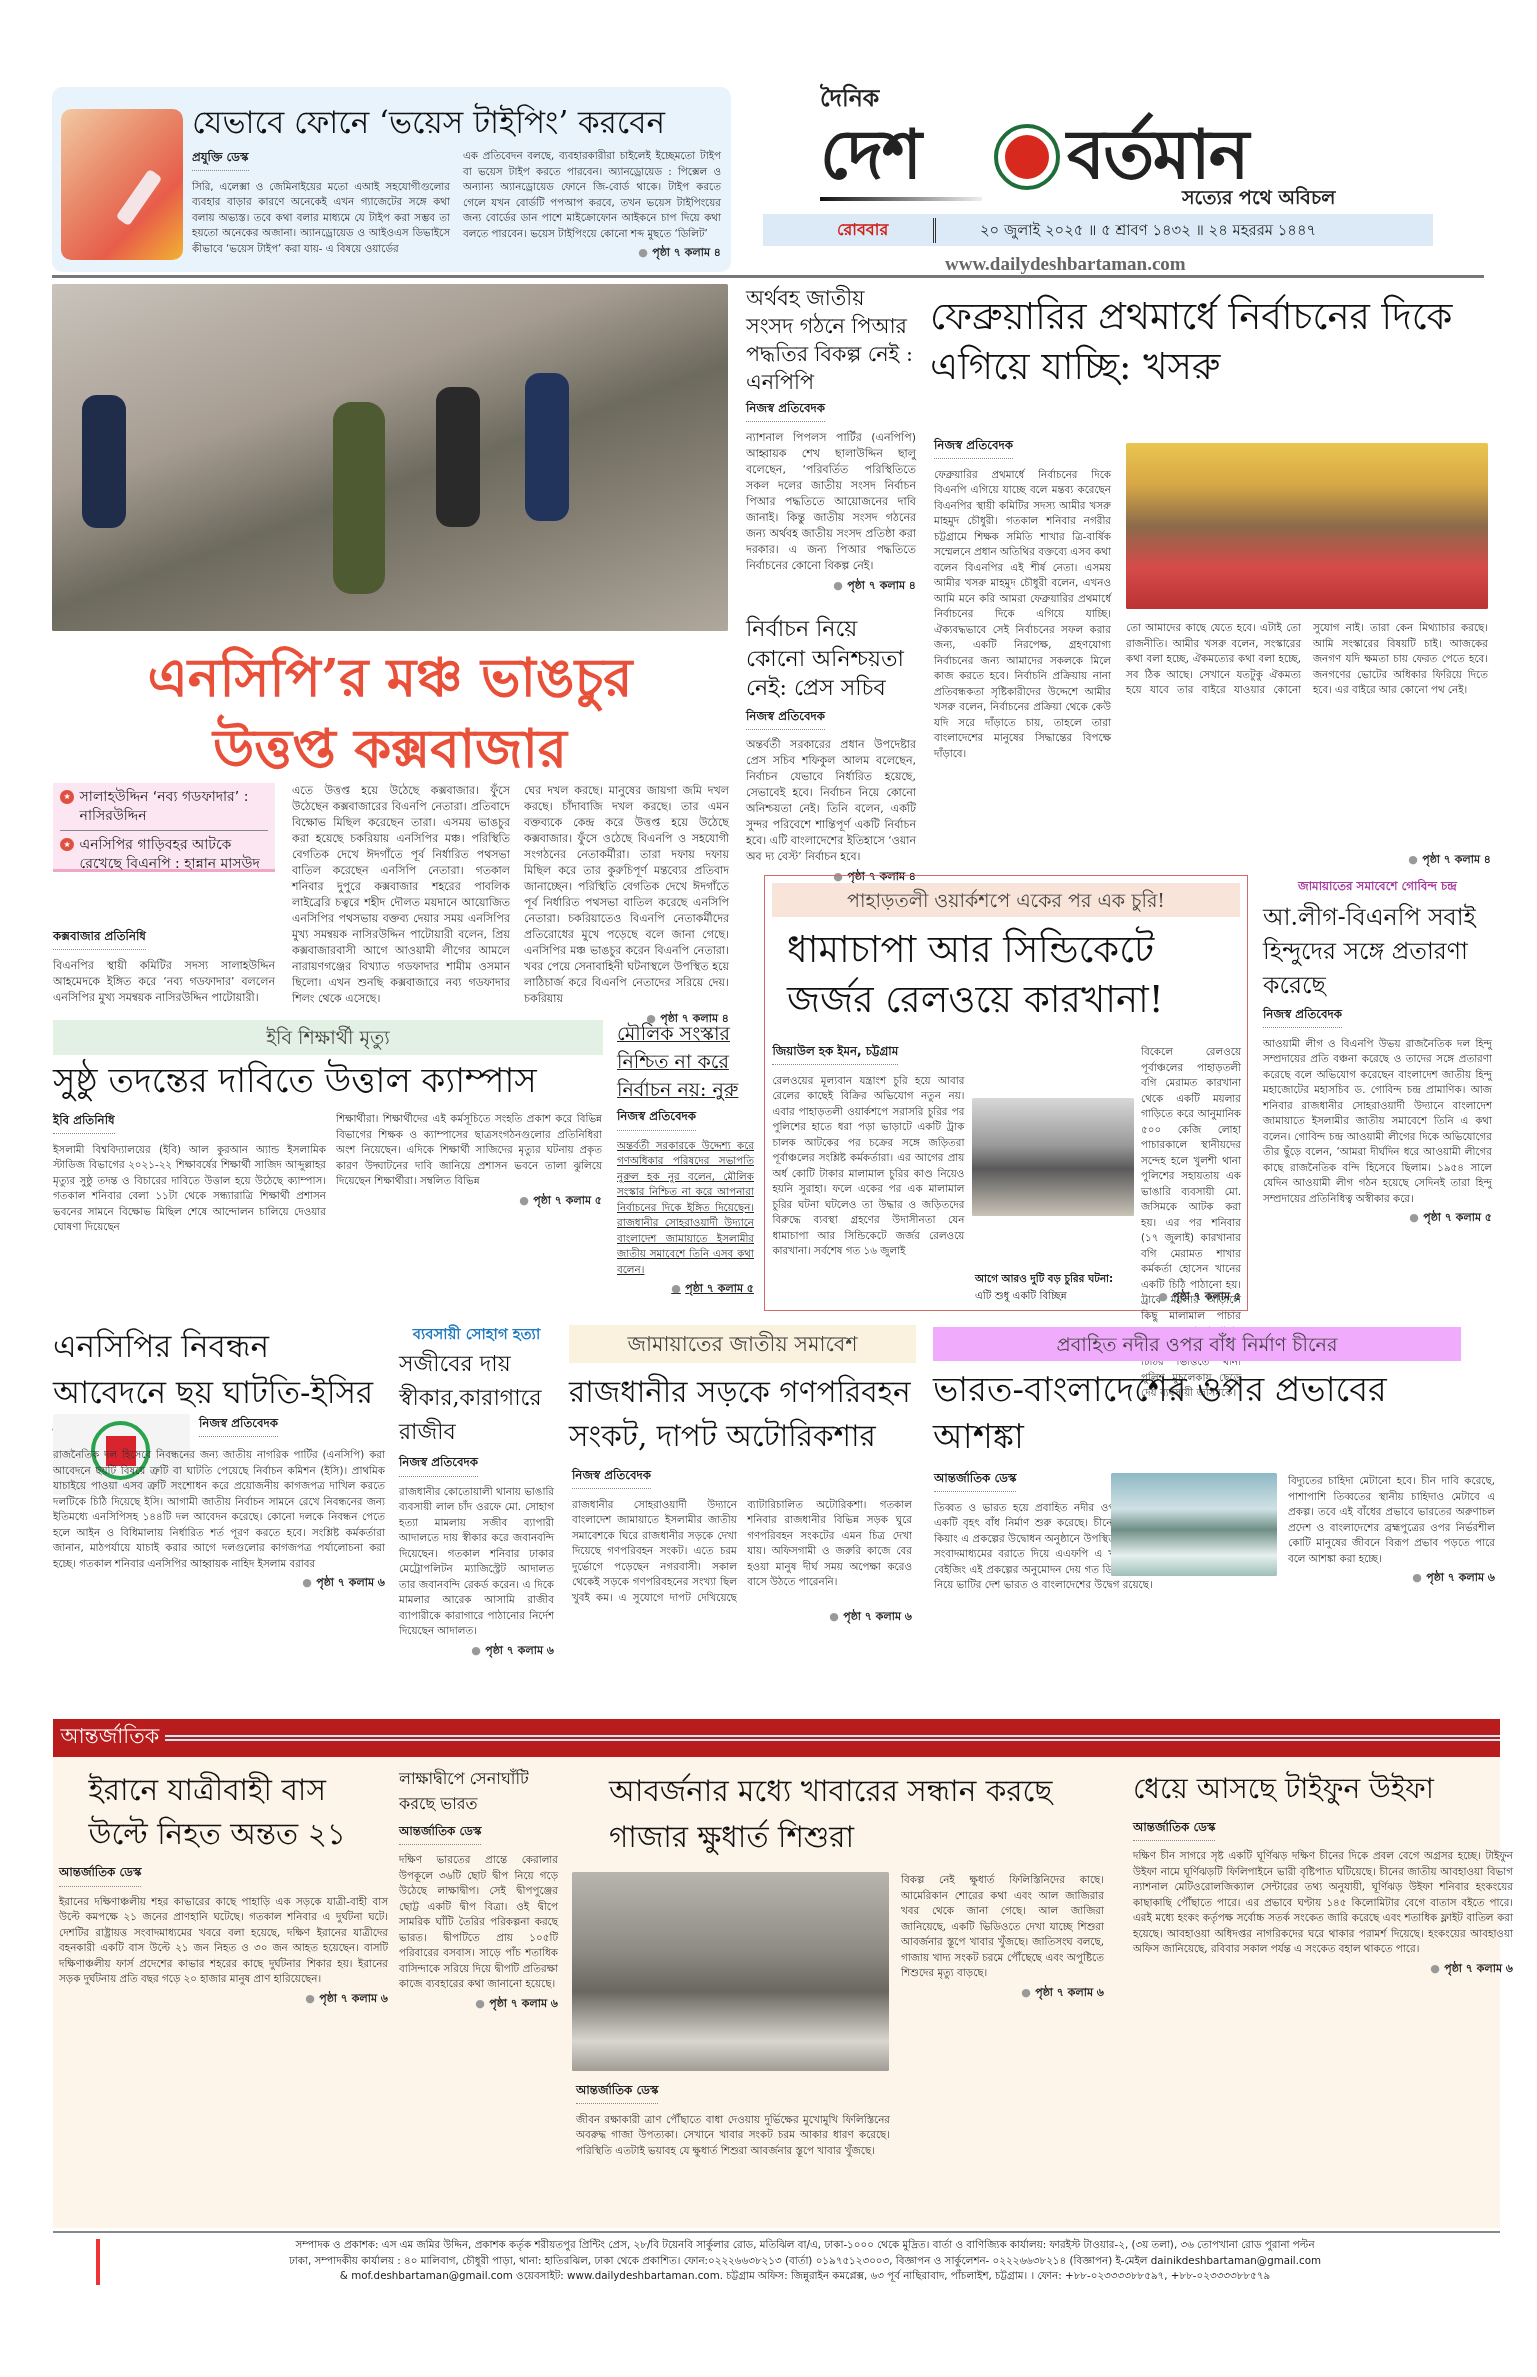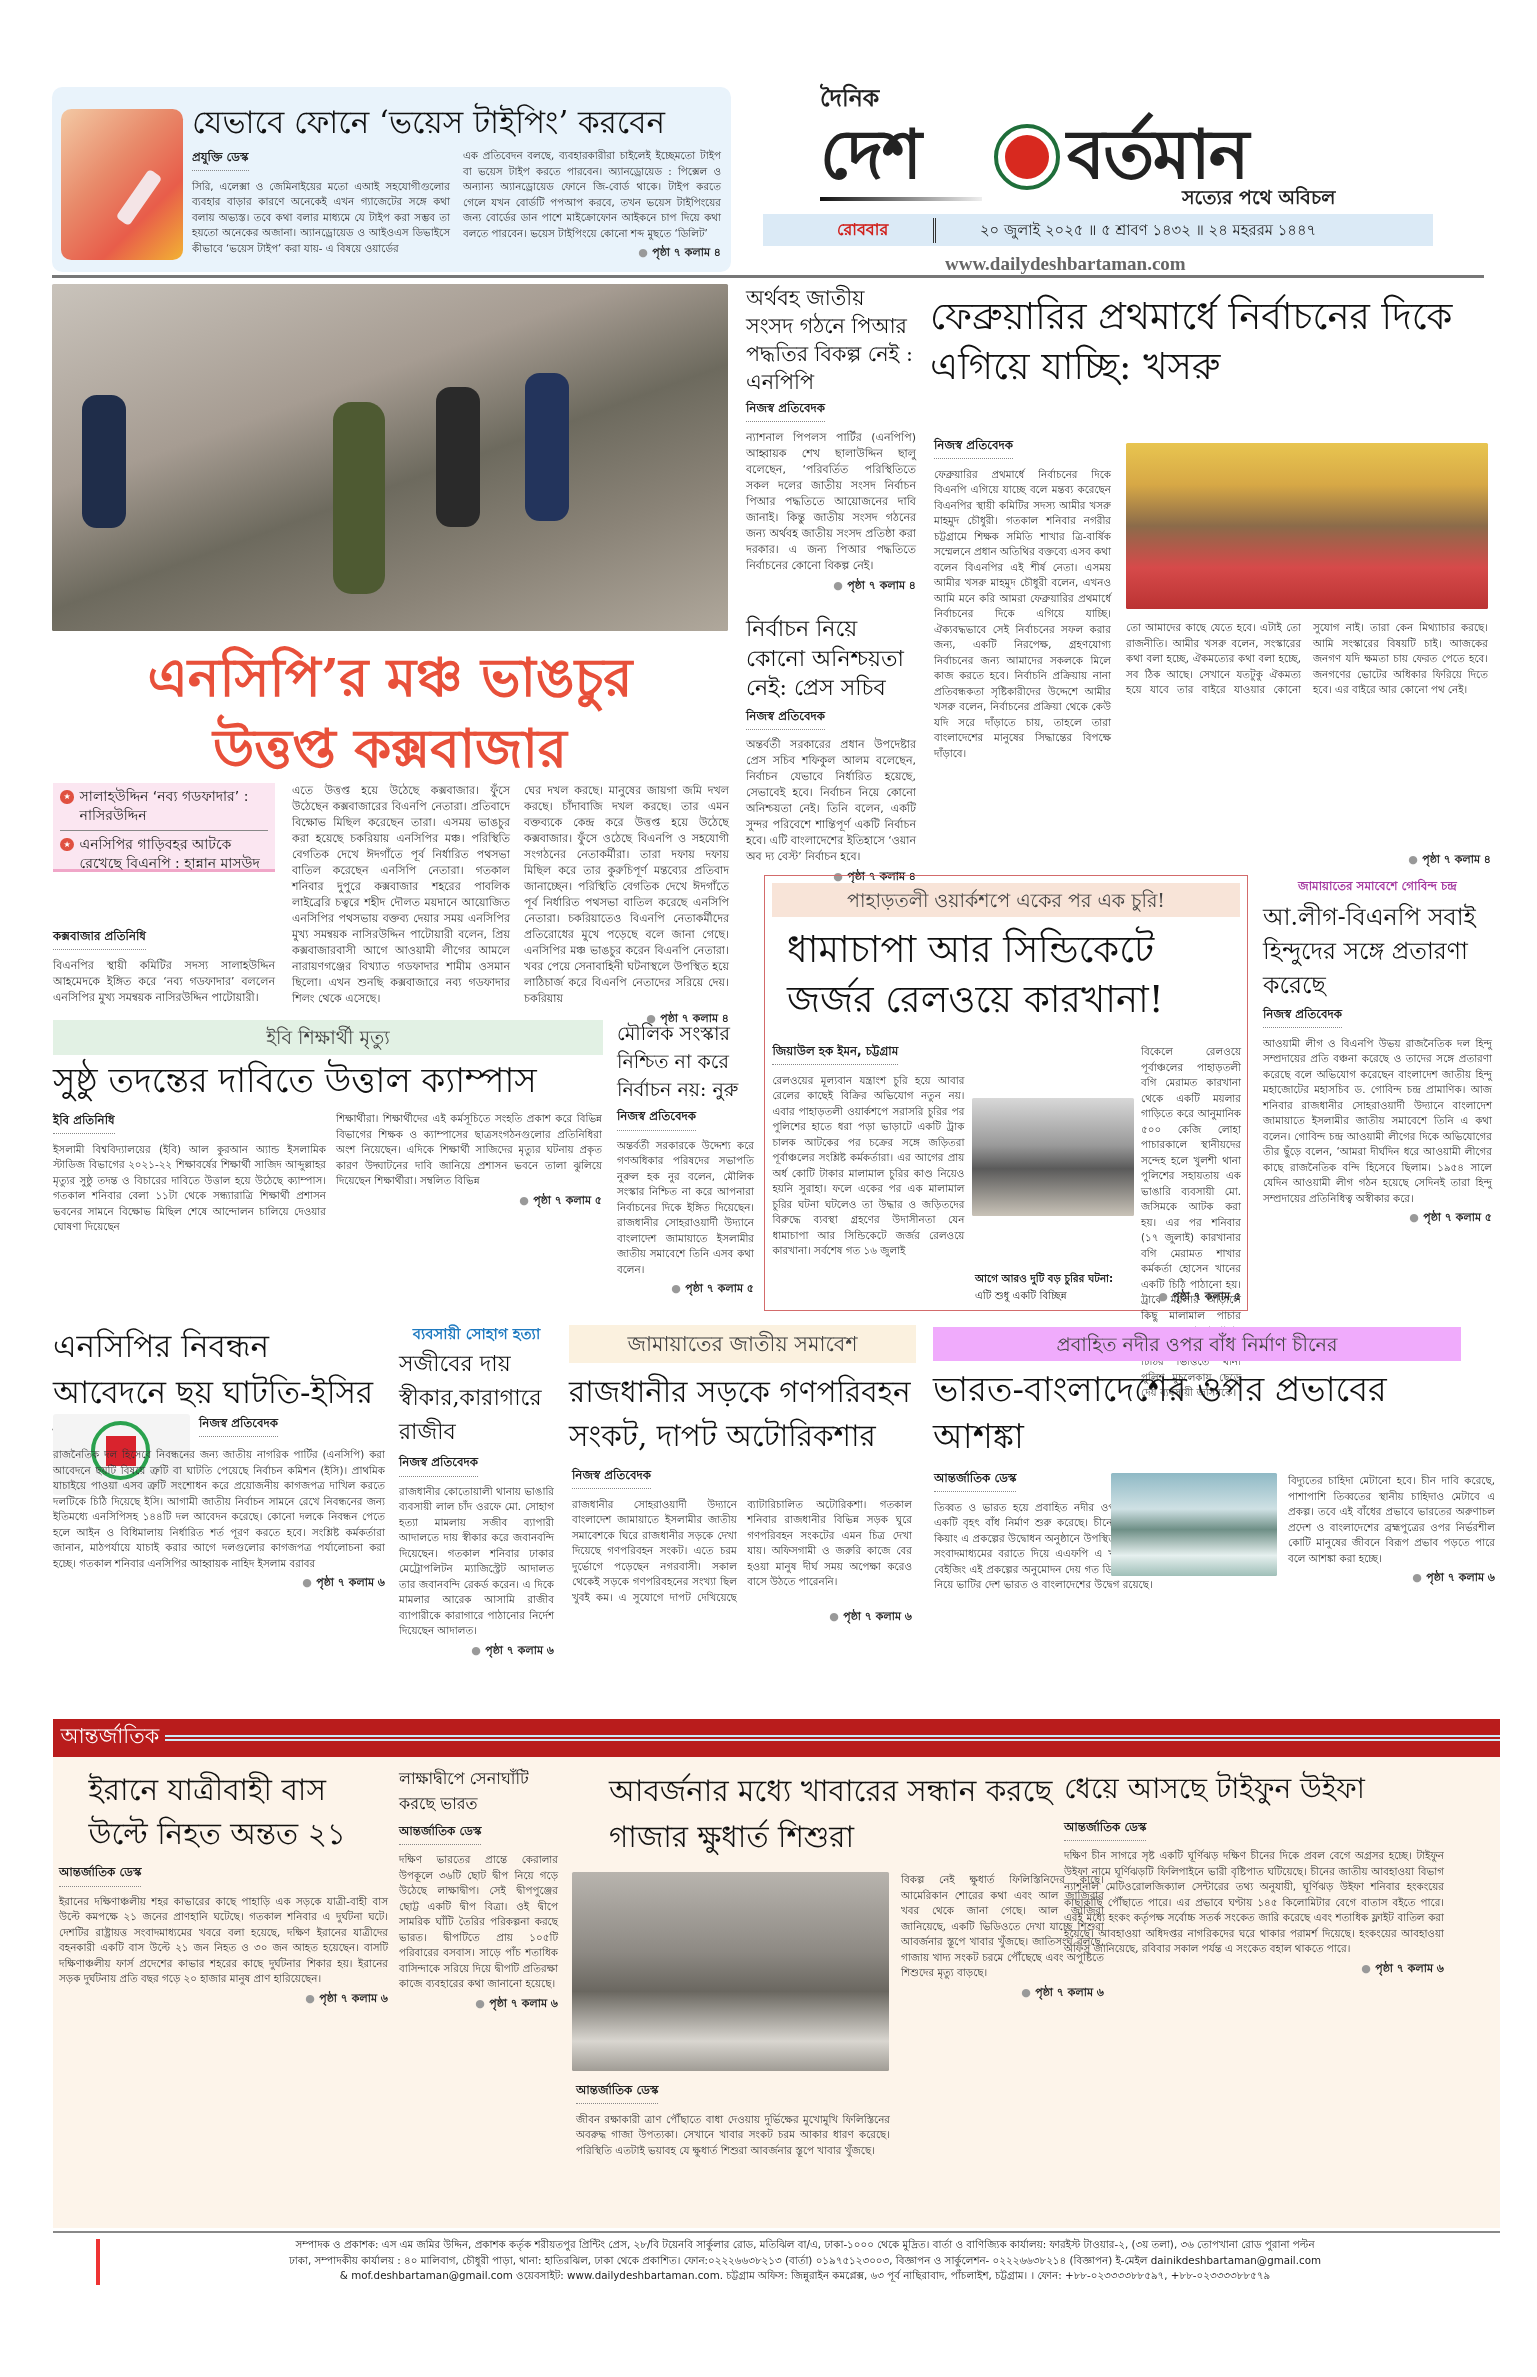--- a/index.html
+++ b/index.html
@@ -141,21 +141,21 @@
 <div class="abs hl" style="left:53px;top:1057px;width:550px;font-size:34px;line-height:47px;">সুষ্ঠু তদন্তের দাবিতে উত্তাল ক্যাম্পাস</div>
 <div class="abs" style="left:53px;top:1111px;width:273px;">
   <div class="byline">ইবি প্রতিনিধি</div>
   <div class="body-text" style="font-size:10.3px;line-height:15.5px">ইসলামী বিশ্ববিদ্যালয়ের (ইবি) আল কুরআন অ্যান্ড ইসলামিক স্টাডিজ বিভাগের ২০২১-২২ শিক্ষাবর্ষের শিক্ষার্থী সাজিদ আব্দুল্লাহর মৃত্যুর সুষ্ঠু তদন্ত ও বিচারের দাবিতে উত্তাল হয়ে উঠেছে ক্যাম্পাস। গতকাল শনিবার বেলা ১১টা থেকে সন্ধ্যারাত্রি শিক্ষার্থী প্রশাসন ভবনের সামনে বিক্ষোভ মিছিল শেষে আন্দোলন চালিয়ে দেওয়ার ঘোষণা দিয়েছেন</div>
 </div>
 <div class="abs" style="left:336px;top:1111px;width:266px;">
   <div class="body-text" style="font-size:10.3px;line-height:15.5px">শিক্ষার্থীরা। শিক্ষার্থীদের এই কর্মসূচিতে সংহতি প্রকাশ করে বিভিন্ন বিভাগের শিক্ষক ও ক্যাম্পাসের ছাত্রসংগঠনগুলোর প্রতিনিধিরা অংশ নিয়েছেন। এদিকে শিক্ষার্থী সাজিদের মৃত্যুর ঘটনায় প্রকৃত কারণ উদ্ঘাটনের দাবি জানিয়ে প্রশাসন ভবনে তালা ঝুলিয়ে দিয়েছেন শিক্ষার্থীরা। সম্বলিত বিভিন্ন</div>
   <div class="cont">পৃষ্ঠা ৭ কলাম ৫</div>
 </div>
 
-<div class="abs" style="left:617px;top:1019px;width:137px;">
+<div class="abs" style="left:617px;top:1019px;width:137px;text-decoration:underline;">
   <div class="hl" style="font-size:19px;line-height:28px;">মৌলিক সংস্কার নিশ্চিত না করে নির্বাচন নয়: নুরু</div>
   <div class="byline" style="margin-top:4.4px">নিজস্ব প্রতিবেদক</div>
   <div class="body-text" style="font-size:10.3px;line-height:15.5px">অন্তর্বর্তী সরকারকে উদ্দেশ্য করে গণঅধিকার পরিষদের সভাপতি নুরুল হক নুর বলেন, মৌলিক সংস্কার নিশ্চিত না করে আপনারা নির্বাচনের দিকে ইঙ্গিত দিয়েছেন। রাজধানীর সোহরাওয়ার্দী উদ্যানে বাংলাদেশ জামায়াতে ইসলামীর জাতীয় সমাবেশে তিনি এসব কথা বলেন।</div>
   <div class="cont">পৃষ্ঠা ৭ কলাম ৫</div>
 </div>
 
 <div class="abs hl" style="left:53px;top:1323px;width:332px;font-size:31px;line-height:46px;">এনসিপির নিবন্ধন আবেদনে ছয় ঘাটতি-ইসির চিঠি</div>
 <div class="abs photo" style="left:53px;top:1414px;width:137px;height:81px;background:#f4f4f4;border-radius:3px;">
   <div class="abs" style="left:38px;top:7.4px;width:59px;height:59px;border:4.4px solid #2aa24e;border-radius:50%"></div>
   <div class="abs" style="left:53px;top:22px;width:29.5px;height:29.5px;background:#d9232d"></div>
@@ -220,21 +220,21 @@
 <div class="abs photo" style="left:572px;top:1872px;width:317px;height:199px;background:linear-gradient(180deg,#b8b4ae 0%,#8e8a84 40%,#6a6760 60%,#d9d6d0 85%,#a09c95 100%)"></div>
 <div class="abs" style="left:576px;top:2081px;width:314px;">
   <div class="byline">আন্তর্জাতিক ডেস্ক</div>
   <div class="body-text" style="font-size:10.3px;line-height:15.5px">জীবন রক্ষাকারী ত্রাণ পৌঁছাতে বাধা দেওয়ায় দুর্ভিক্ষের মুখোমুখি ফিলিস্তিনের অবরুদ্ধ গাজা উপত্যকা। সেখানে খাবার সংকট চরম আকার ধারণ করেছে। পরিস্থিতি এতটাই ভয়াবহ যে ক্ষুধার্ত শিশুরা আবর্জনার স্তূপে খাবার খুঁজছে।</div>
 </div>
 <div class="abs" style="left:901px;top:1872px;width:203px;">
   <div class="body-text" style="font-size:10.3px;line-height:15.5px">বিকল্প নেই ক্ষুধার্ত ফিলিস্তিনিদের কাছে। আমেরিকান শোরের কথা এবং আল জাজিরার খবর থেকে জানা গেছে। আল জাজিরা জানিয়েছে, একটি ভিডিওতে দেখা যাচ্ছে শিশুরা আবর্জনার স্তূপে খাবার খুঁজছে। জাতিসংঘ বলছে, গাজায় খাদ্য সংকট চরমে পৌঁছেছে এবং অপুষ্টিতে শিশুদের মৃত্যু বাড়ছে।</div>
   <div class="cont">পৃষ্ঠা ৭ কলাম ৬</div>
 </div>
 
-<div class="abs" style="left:1064px;top:1768px;width:380px;">
+<div class="abs" style="left:1133px;top:1768px;width:380px;">
   <div class="hl" style="font-size:28px;line-height:41px;">ধেয়ে আসছে টাইফুন উইফা</div>
   <div class="byline" style="margin-top:8.9px">আন্তর্জাতিক ডেস্ক</div>
   <div class="body-text" style="font-size:10.3px;line-height:15.5px">দক্ষিণ চীন সাগরে সৃষ্ট একটি ঘূর্ণিঝড় দক্ষিণ চীনের দিকে প্রবল বেগে অগ্রসর হচ্ছে। টাইফুন উইফা নামে ঘূর্ণিঝড়টি ফিলিপাইনে ভারী বৃষ্টিপাত ঘটিয়েছে। চীনের জাতীয় আবহাওয়া বিভাগ ন্যাশনাল মেটিওরোলজিক্যাল সেন্টারের তথ্য অনুযায়ী, ঘূর্ণিঝড় উইফা শনিবার হংকংয়ের কাছাকাছি পৌঁছাতে পারে। এর প্রভাবে ঘণ্টায় ১৪৫ কিলোমিটার বেগে বাতাস বইতে পারে। এরই মধ্যে হংকং কর্তৃপক্ষ সর্বোচ্চ সতর্ক সংকেত জারি করেছে এবং শতাধিক ফ্লাইট বাতিল করা হয়েছে। আবহাওয়া অধিদপ্তর নাগরিকদের ঘরে থাকার পরামর্শ দিয়েছে। হংকংয়ের আবহাওয়া অফিস জানিয়েছে, রবিবার সকাল পর্যন্ত এ সংকেত বহাল থাকতে পারে।</div>
   <div class="cont">পৃষ্ঠা ৭ কলাম ৬</div>
 </div>
 
 <div class="abs" style="left:53px;top:2231px;width:1447px;height:1.5px;background:#888"></div>
 <div class="abs" style="left:96px;top:2239px;width:4.4px;height:46px;background:#e33"></div>
 <div class="abs" style="left:111px;top:2237px;width:1388px;text-align:center;font-size:10.3px;line-height:15.5px;color:#222;">
   <div>সম্পাদক ও প্রকাশক: এস এম জমির উদ্দিন, প্রকাশক কর্তৃক শরীয়তপুর প্রিন্টিং প্রেস, ২৮/বি টয়েনবি সার্কুলার রোড, মতিঝিল বা/এ, ঢাকা-১০০০ থেকে মুদ্রিত। বার্তা ও বাণিজ্যিক কার্যালয়: ফারইস্ট টাওয়ার-২, (৩য় তলা), ৩৬ তোপখানা রোড পুরানা পল্টন</div>

